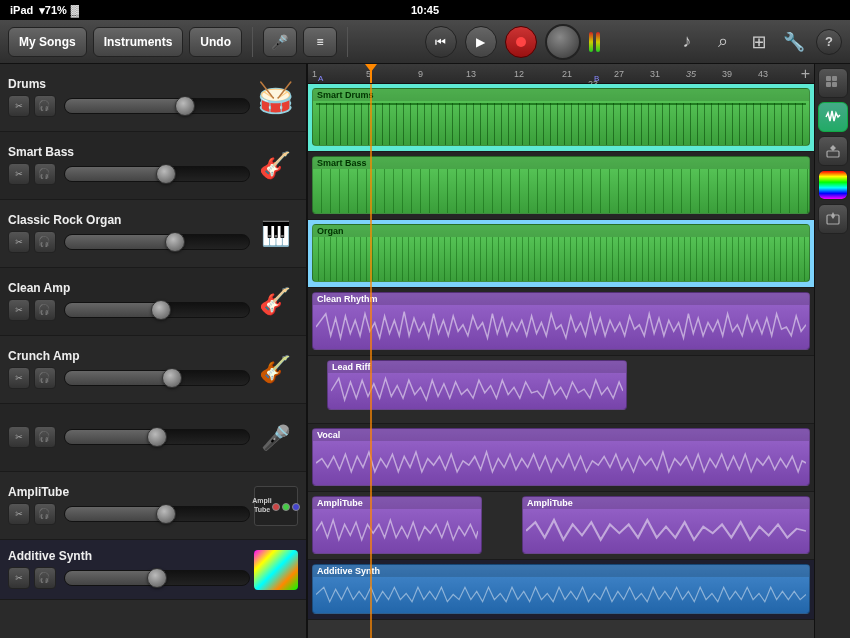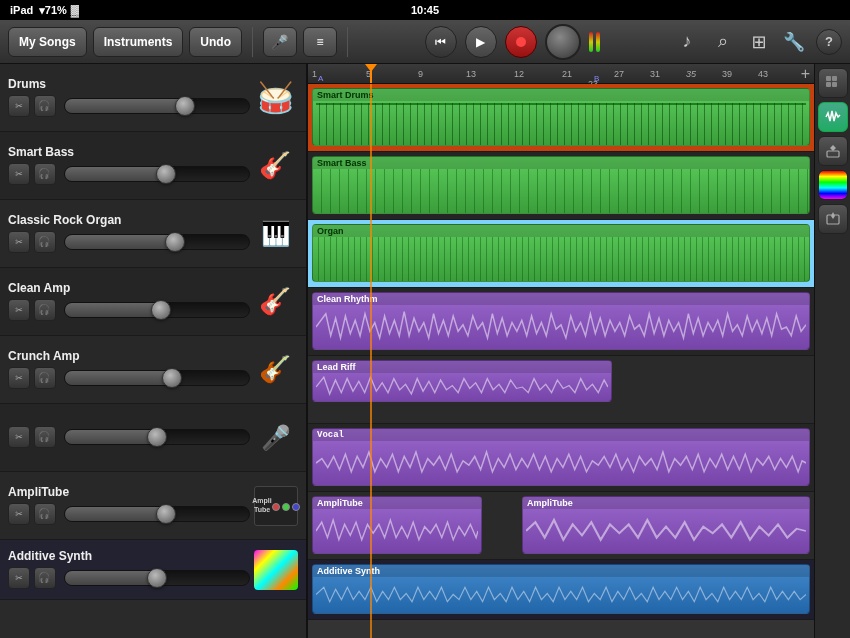--- a/index.html
+++ b/index.html
@@ -514,21 +514,21 @@
       <span class="ruler-label" style="left:450px;">43</span>
 
       <div style="position:absolute;left:62px;top:0;width:2px;height:100%;background:#ff8800;z-index:10;">
         <div class="playhead-tri"></div>
       </div>
       <span class="ruler-plus">+</span>
     </div>
 
     <div id="tracks-arrange" style="flex:1;position:relative;overflow:hidden;">
 
-      <div style="height:68px;background:#c2410c;border-bottom:1px solid #1a1a1a;position:relative;">
+      <div style="height:68px;background:#5eead4;border-bottom:1px solid #1a1a1a;position:relative;">
 
         <div class="clip clip-green" style="top:4px;left:4px;right:4px;height:58px;">
           <div class="clip-label">Smart Drums</div>
           <div class="clip-content" style="flex:1;overflow:hidden;padding:2px 3px;">
             
             <svg width="100%" height="100%" xmlns="http://www.w3.org/2000/svg" preserveAspectRatio="none">
               <rect y="0" x="0" width="100%" height="2" fill="rgba(0,80,0,0.6)"></rect>
 
             </svg>
             <div style="position:absolute;top:2px;left:0;right:0;bottom:0;overflow:hidden;">
@@ -564,32 +564,32 @@
           <div class="clip-label">Clean Rhythm</div>
           <div class="clip-content" style="flex:1;overflow:hidden;position:relative;padding:0 3px;">
             <svg width="100%" height="100%" viewBox="0 0 500 40" preserveAspectRatio="none" xmlns="http://www.w3.org/2000/svg">
               <polyline points="0,20 10,8 15,28 20,12 25,30 30,10 35,26 40,14 45,28 50,8 55,24 60,16 65,30 70,10 75,26 80,14 85,28 90,6 95,28 100,12 105,24 110,16 115,30 120,8 125,26 130,14 135,28 140,10 145,24 150,18 155,28 160,10 165,22 170,16 175,30 180,8 185,26 190,12 195,28 200,16 205,24 210,14 215,28 220,10 225,26 230,16 235,28 240,8 245,22 250,18 255,30 260,10 265,24 270,16 275,28 280,8 285,26 290,12 295,28 300,14 305,24 310,16 315,28 320,10 325,22 330,18 335,28 340,8 345,26 350,12 355,28 360,14 365,24 370,16 375,30 380,8 385,26 390,12 395,28 400,16 405,24 410,14 415,28 420,8 425,24 430,18 435,28 440,10 445,24 450,14 455,26 460,12 465,28 470,8 475,22 480,20 485,28 490,10 495,24 500,18" fill="none" stroke="rgba(255,255,255,0.5)" stroke-width="1.5"></polyline>
             </svg>
           </div>
         </div>
       </div>
 
       <div style="height:68px;background:#2a2a2a;border-bottom:1px solid #1a1a1a;position:relative;">
-        <div class="clip clip-purple" style="top:4px;left:4px;width:300px;height:42px;">
+        <div class="clip clip-purple" style="top:4px;left:19px;width:300px;height:50px;">
           <div class="clip-label">Lead Riff</div>
           <div class="clip-content" style="flex:1;overflow:hidden;position:relative;padding:0 3px;">
             <svg width="100%" height="100%" viewBox="0 0 300 40" preserveAspectRatio="none" xmlns="http://www.w3.org/2000/svg">
               <polyline points="0,20 8,6 14,30 20,10 26,28 32,8 38,26 44,12 50,28 56,6 62,26 68,14 74,28 80,8 86,24 92,16 98,30 104,8 110,26 116,12 122,28 128,10 134,24 140,18 146,28 152,8 158,22 164,14 170,28 176,8 182,24 188,16 194,28 200,10 206,22 212,20 218,28 224,8 230,24 236,16 242,28 248,10 254,22 260,18 266,28 272,8 278,24 284,16 290,28 296,10 300,20" fill="none" stroke="rgba(255,255,255,0.5)" stroke-width="1.5"></polyline>
             </svg>
           </div>
         </div>
       </div>
 
       <div style="height:68px;background:#252525;border-bottom:1px solid #1a1a1a;position:relative;">
-        <div class="clip clip-purple" style="top:4px;left:4px;right:4px;height:58px;font-family:Liberation Mono, monospace;">
+        <div class="clip clip-purple" style="top:4px;left:4px;right:4px;height:58px;">
           <div class="clip-label">Vocal</div>
           <div class="clip-content" style="flex:1;overflow:hidden;position:relative;padding:0 3px;">
             <svg width="100%" height="100%" viewBox="0 0 500 40" preserveAspectRatio="none" xmlns="http://www.w3.org/2000/svg">
               <polyline points="0,20 6,16 12,24 18,14 24,26 30,12 36,28 42,14 48,24 54,10 60,28 66,16 72,24 78,12 84,28 90,14 96,24 102,10 108,28 114,16 120,22 126,14 132,26 138,12 144,28 150,18 156,22 162,14 168,26 174,10 180,28 186,16 192,24 198,12 204,26 210,16 216,24 222,12 228,26 234,14 240,28 246,16 252,24 258,12 264,26 270,14 276,28 282,18 288,22 294,14 300,24 306,12 312,26 318,16 324,28 330,14 336,22 342,16 348,26 354,10 360,28 366,16 372,22 378,14 384,26 390,12 396,28 402,16 408,24 414,12 420,26 426,14 432,26 438,12 444,28 450,16 456,22 462,14 468,26 474,16 480,24 486,14 492,28 496,18 500,20" fill="none" stroke="rgba(255,255,255,0.5)" stroke-width="1.5"></polyline>
             </svg>
           </div>
         </div>
       </div>
 
       <div style="height:68px;background:#2a2a2a;border-bottom:1px solid #1a1a1a;position:relative;">

